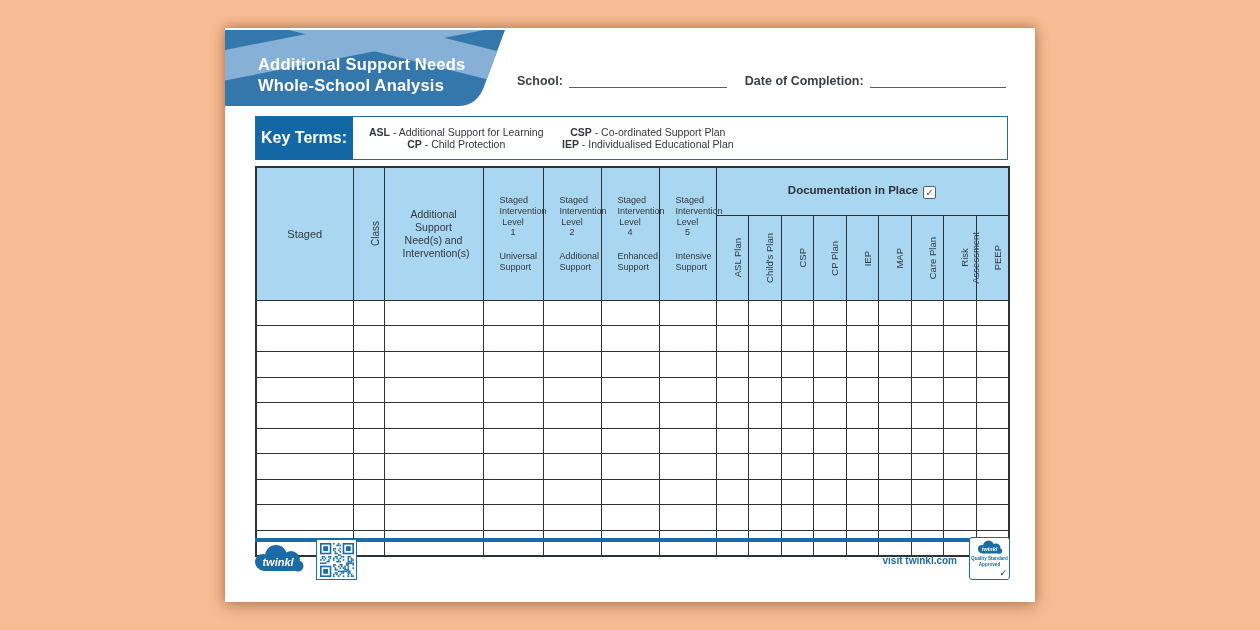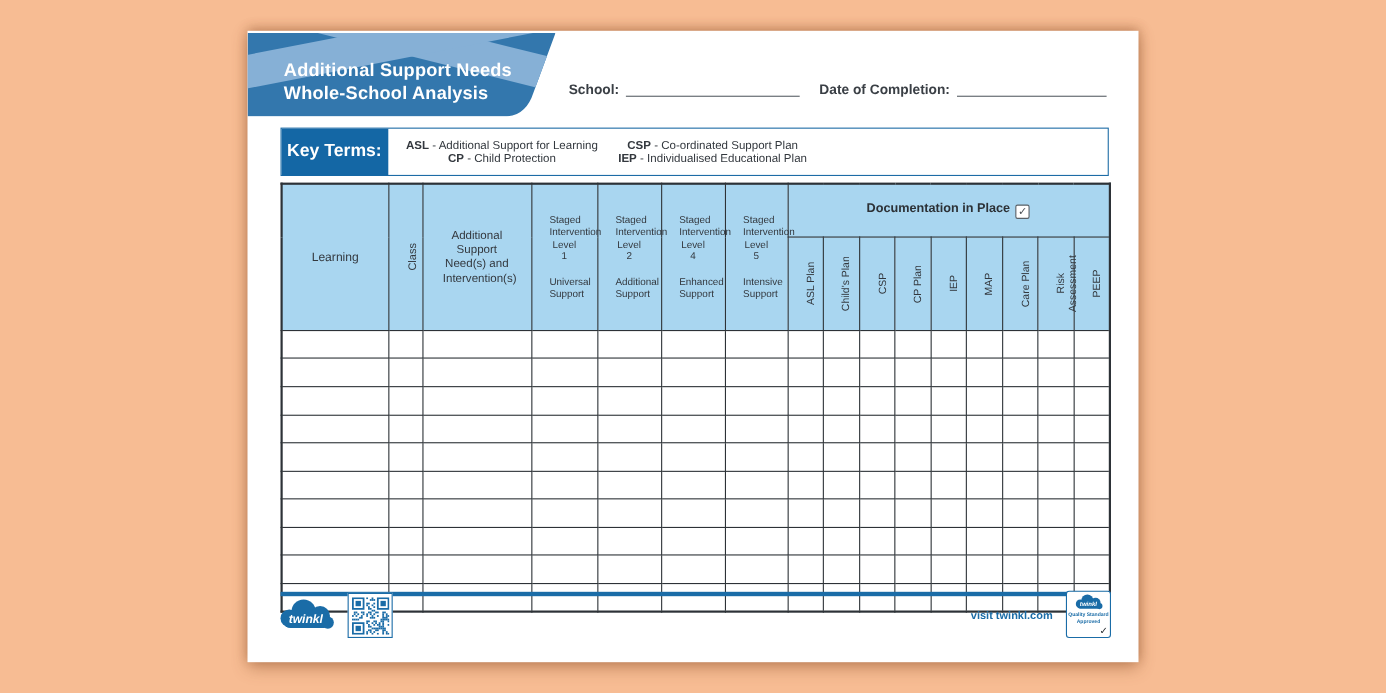--- a/index.html
+++ b/index.html
@@ -150,21 +150,21 @@
         <col style="width:32.5px">
         <col style="width:32.5px">
       <col style="width:32.5px">
         <col style="width:32.5px">
         <col style="width:32.5px">
         <col style="width:32.5px">
         <col style="width:32.5px">
     </colgroup>
     <thead>
       <tr>
-        <th rowspan="2" class="learner">Learning</th>
+        <th rowspan="2" class="learner">Staged</th>
         <th rowspan="2" class="vert"><span class="v">Class</span></th>
         <th rowspan="2" class="add">Additional Support Need(s) and Intervention(s)</th>
         <th rowspan="2" class="staged">
           <div>Staged Intervention Level 1</div>
             <div class="bot">Universal Support</div>
         </th>
         <th rowspan="2" class="staged">
           <div>Staged Intervention Level 2</div>
             <div class="bot">Additional Support</div>
         </th>

